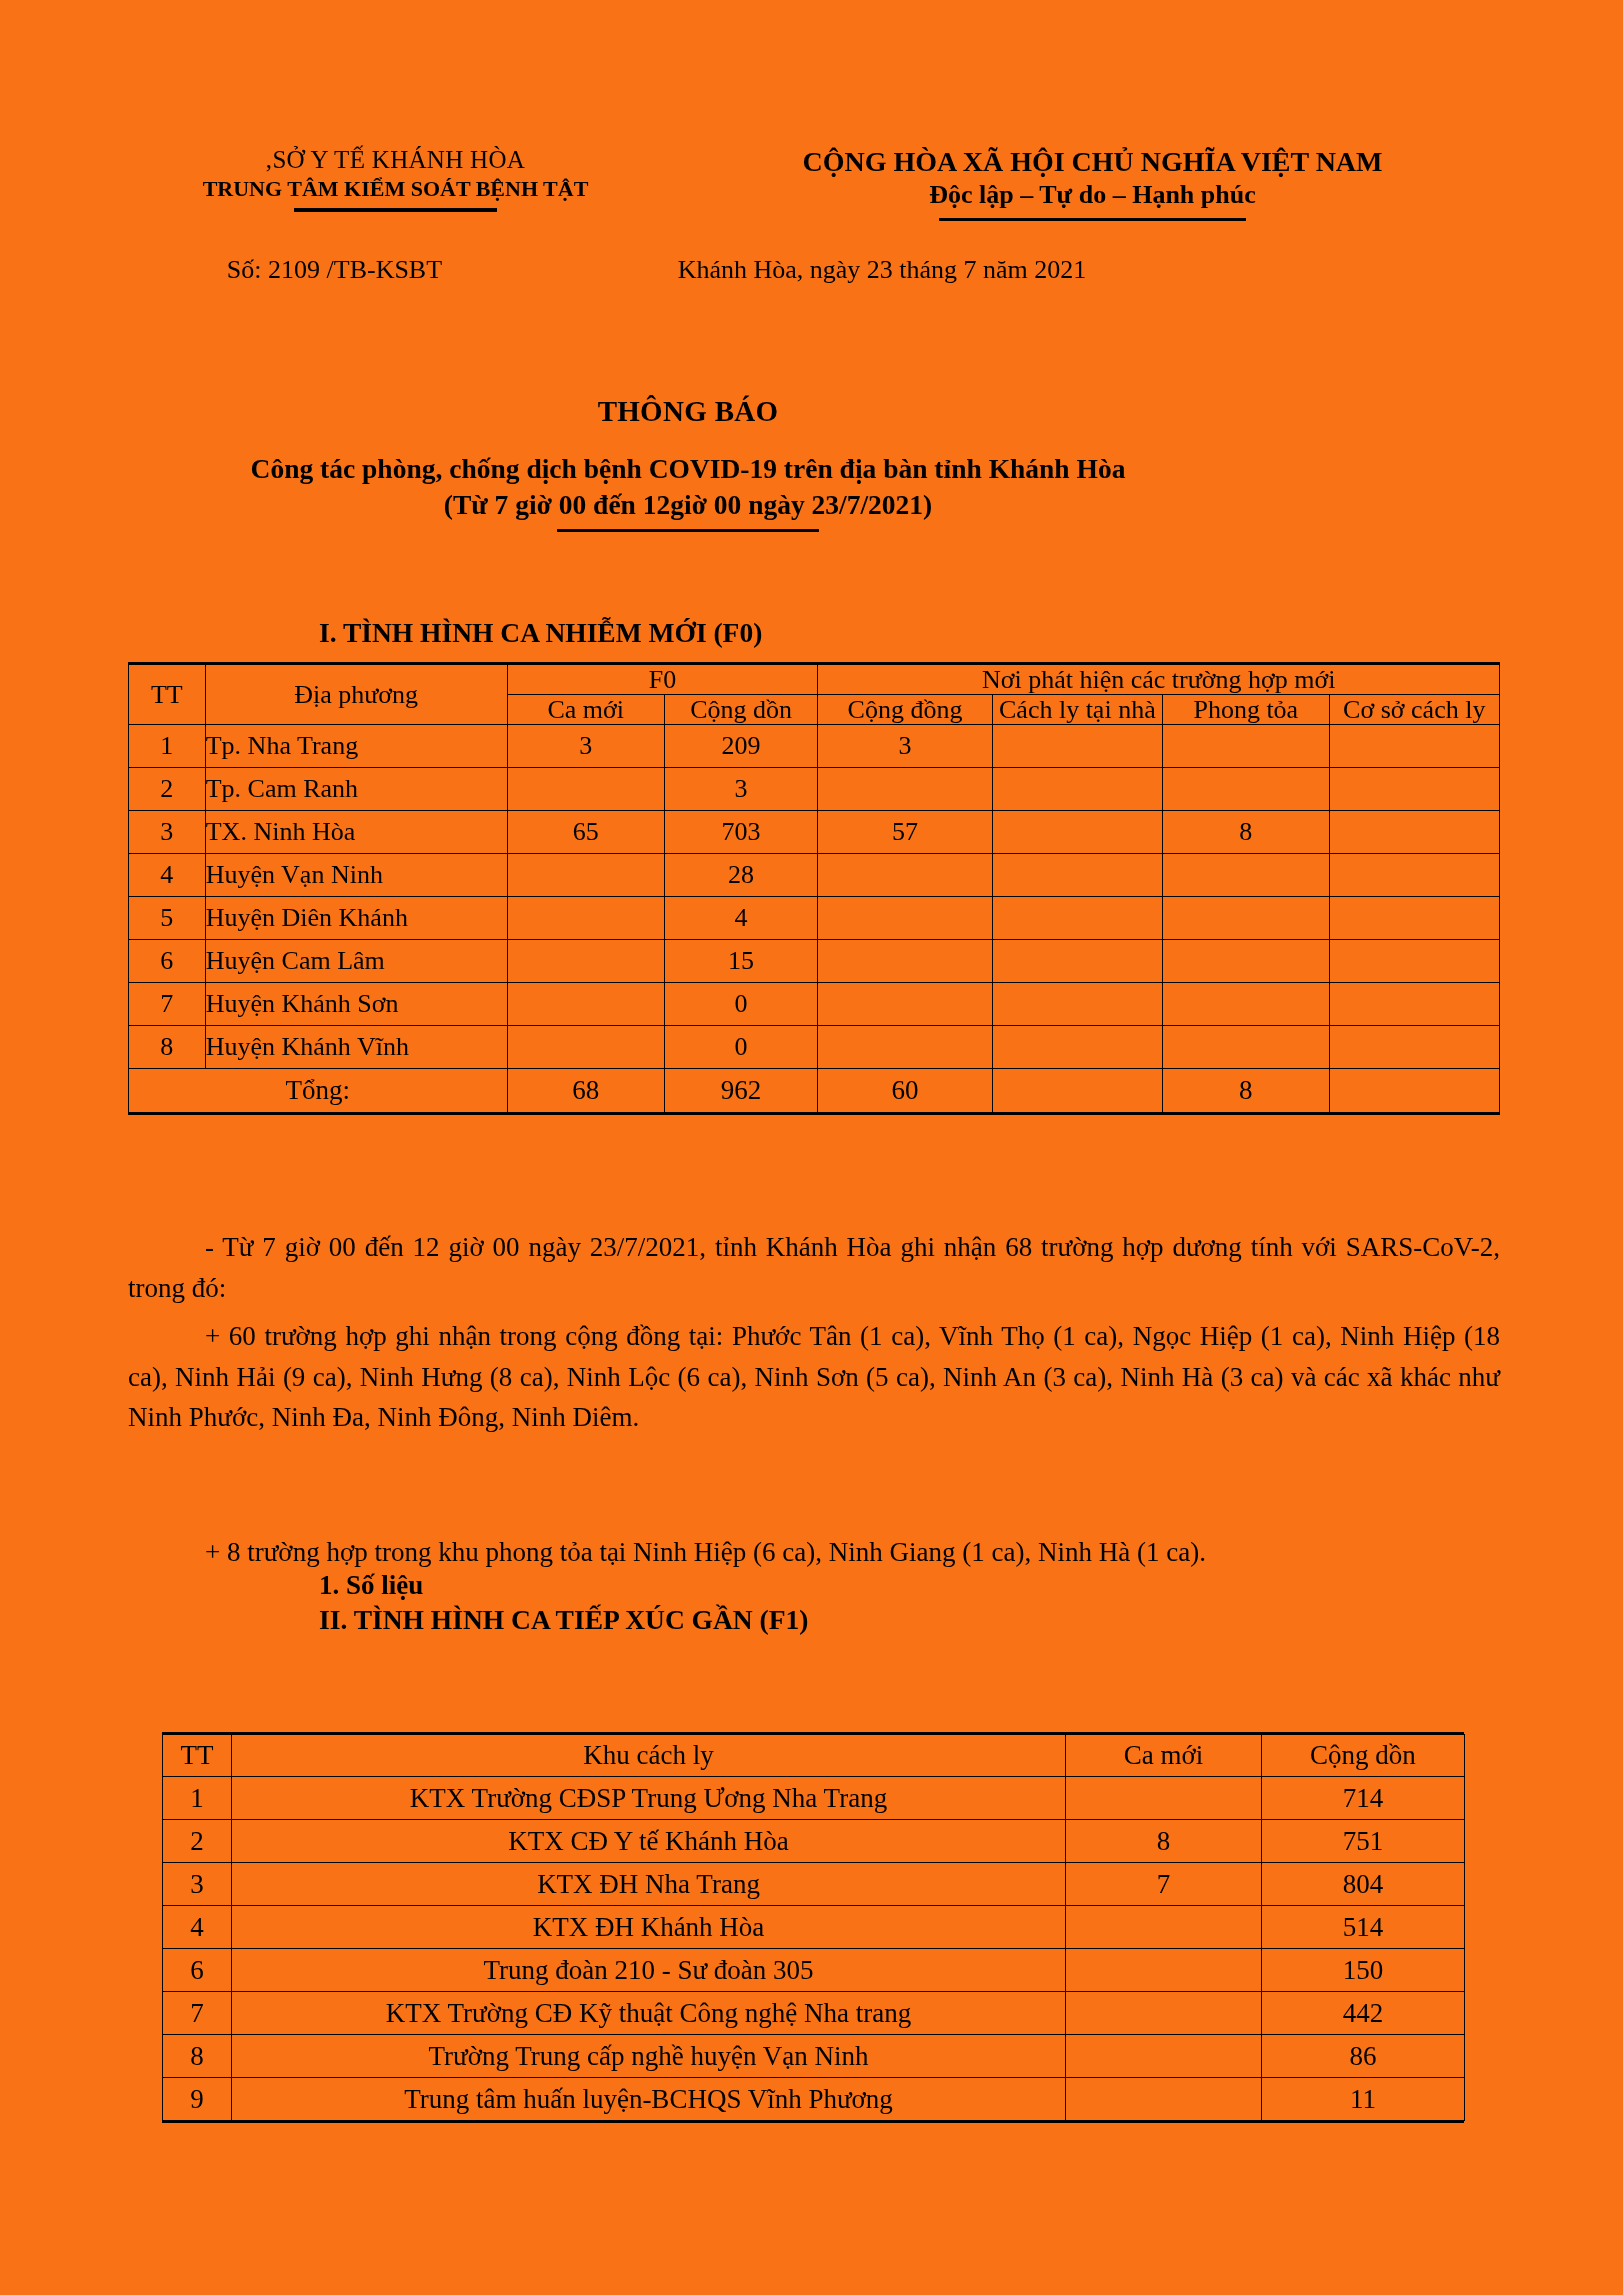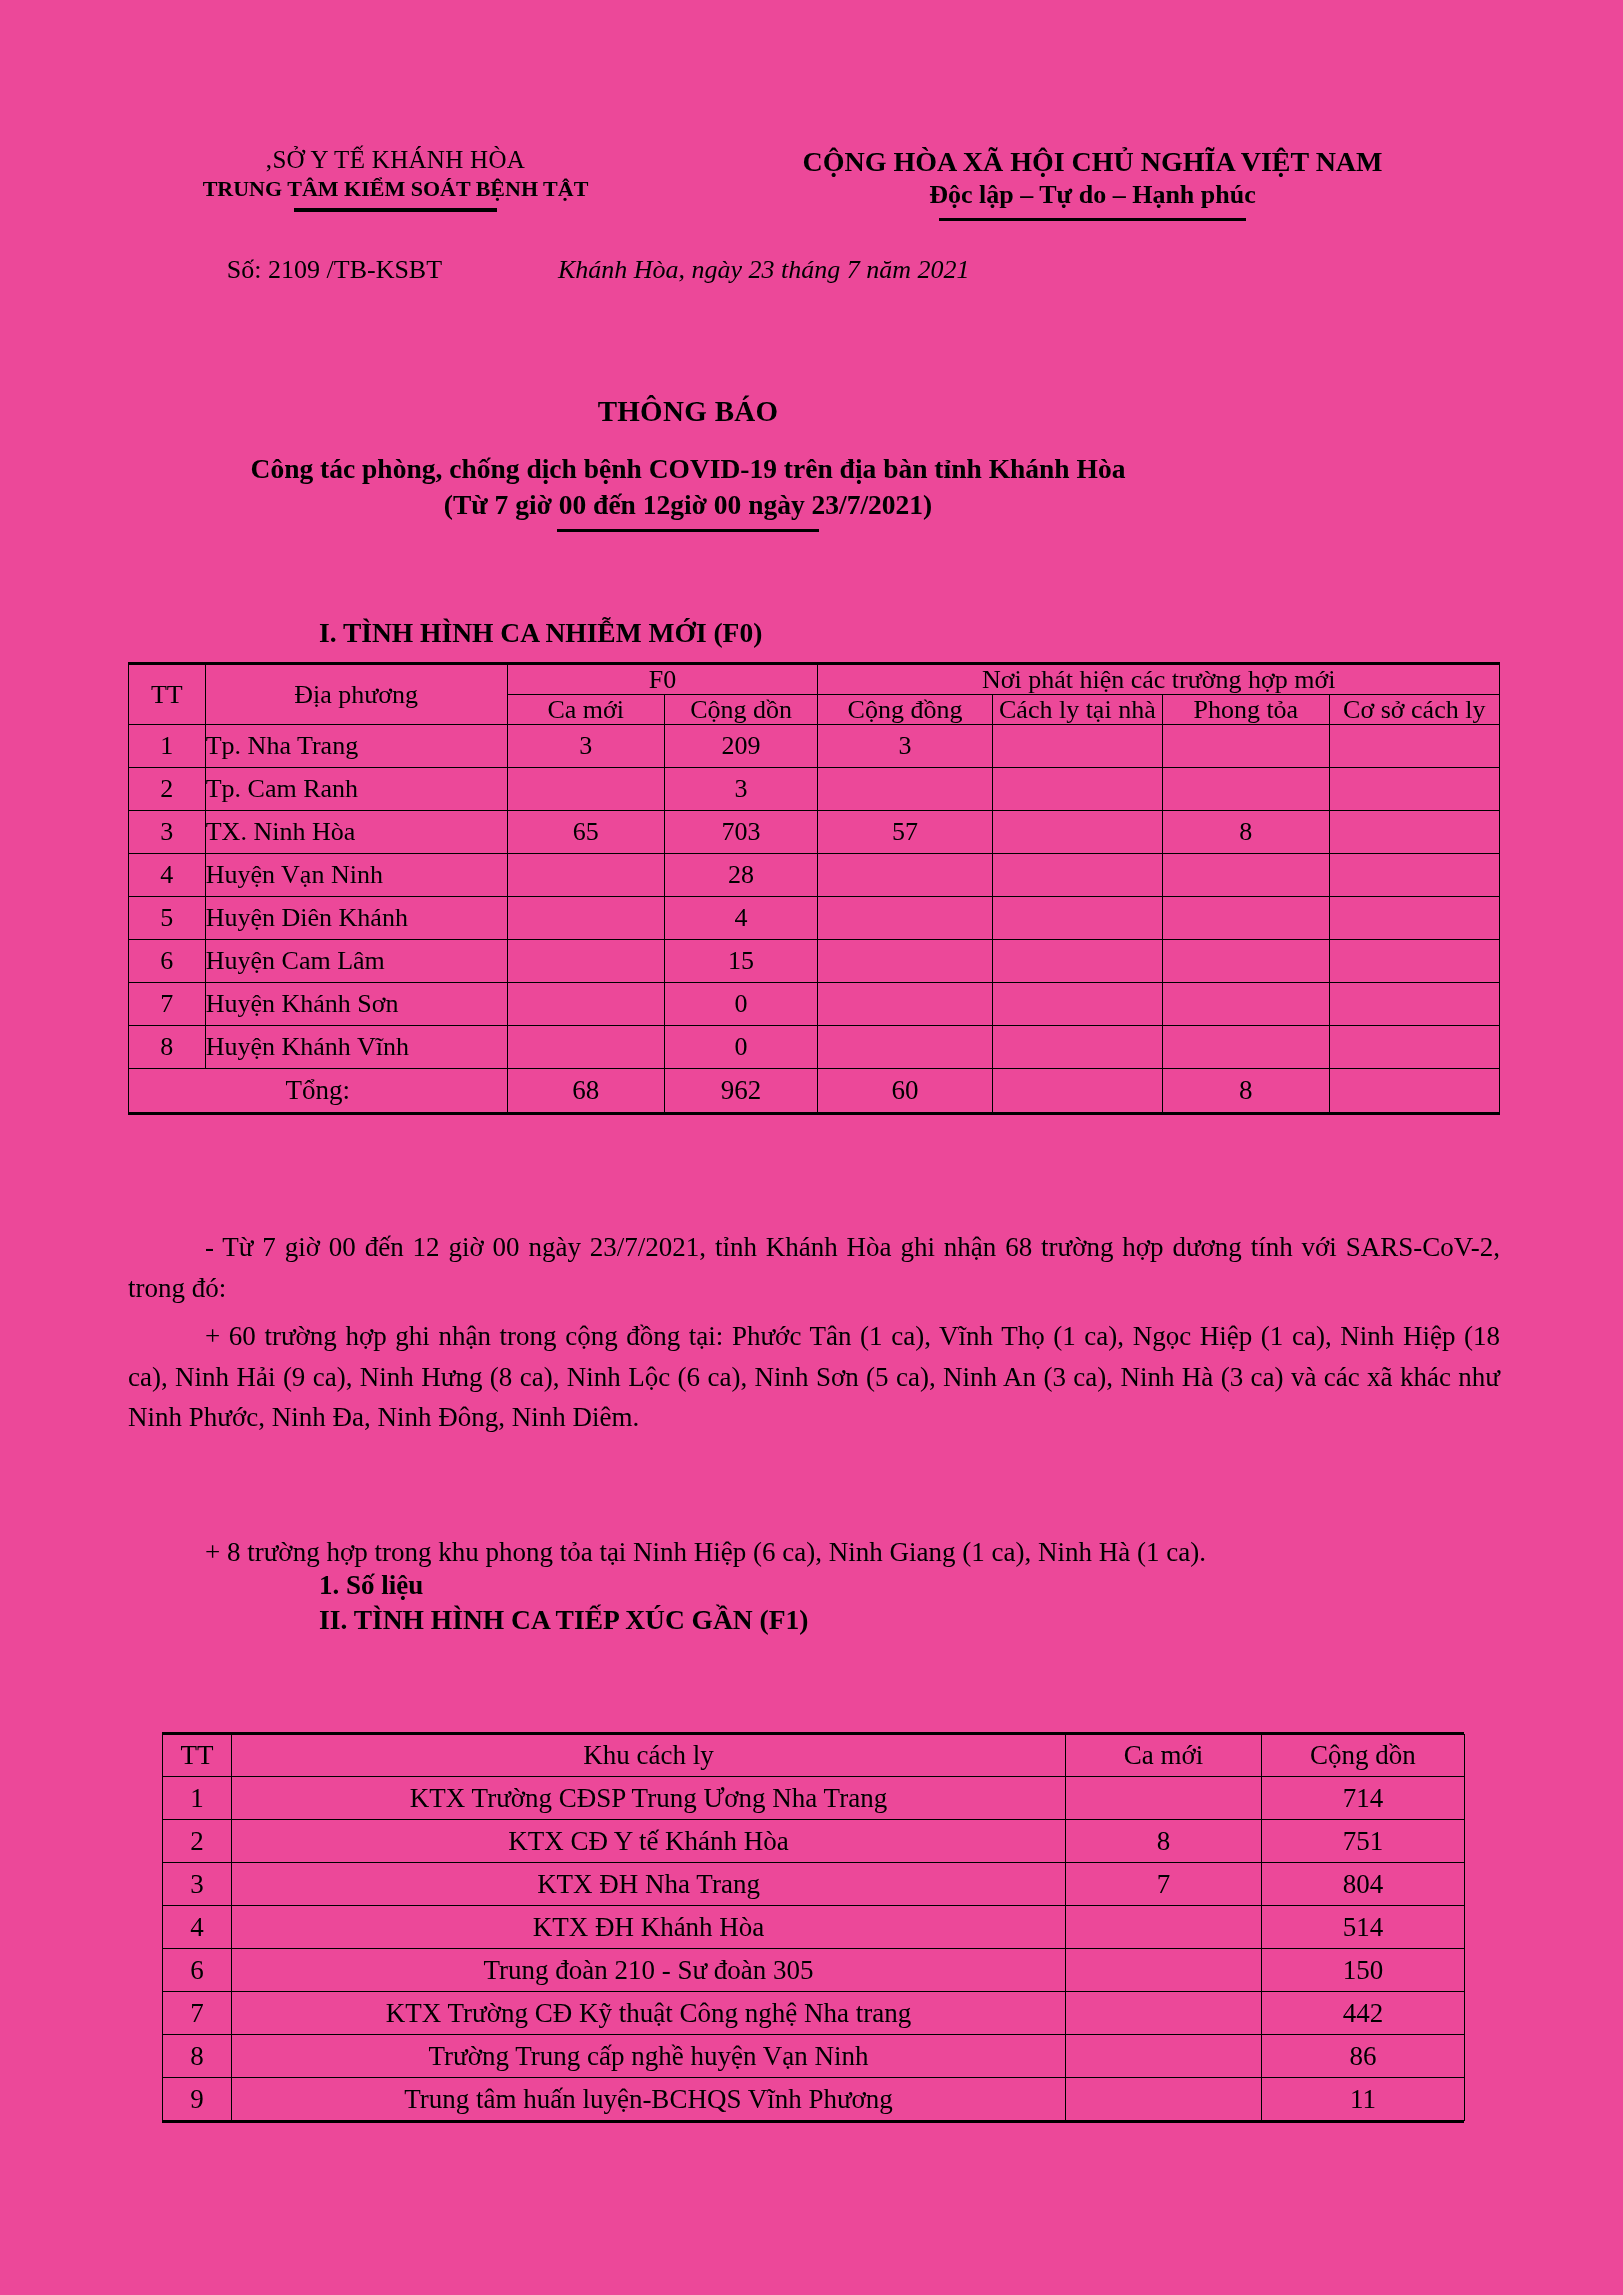--- a/index.html
+++ b/index.html
@@ -13,21 +13,21 @@
     font-family: "Liberation Serif", "DejaVu Serif", serif;
     color: #000000;
     -webkit-font-smoothing: antialiased;
   }
   .page {
     position: relative;
     width: 1623px;
     height: 2295px;
     box-sizing: border-box;
     padding: 8px;
-    background: #ec4899;
+    background: #f97316;
   }
 
   
   .doc-header {
     position: absolute;
     left: 0;
     top: 145px;
     width: 1623px;
     display: flex;
     flex-direction: row;
@@ -89,23 +89,22 @@
     padding-left: 111px;
     box-sizing: border-box;
     text-align: center;
     font-size: 26px;
     white-space: nowrap;
   }
   .sub-right {
     width: 943px;
     padding-right: 118px;
     box-sizing: border-box;
-    text-align: left;
-    font-size: 26px;
-    font-style: italic;
+    text-align: center;
+    font-size: 26px;
     white-space: nowrap;
   }
 
   
   .title-block {
     position: absolute;
     left: 0;
     top: 393px;
     width: 1376px;
     text-align: center;

